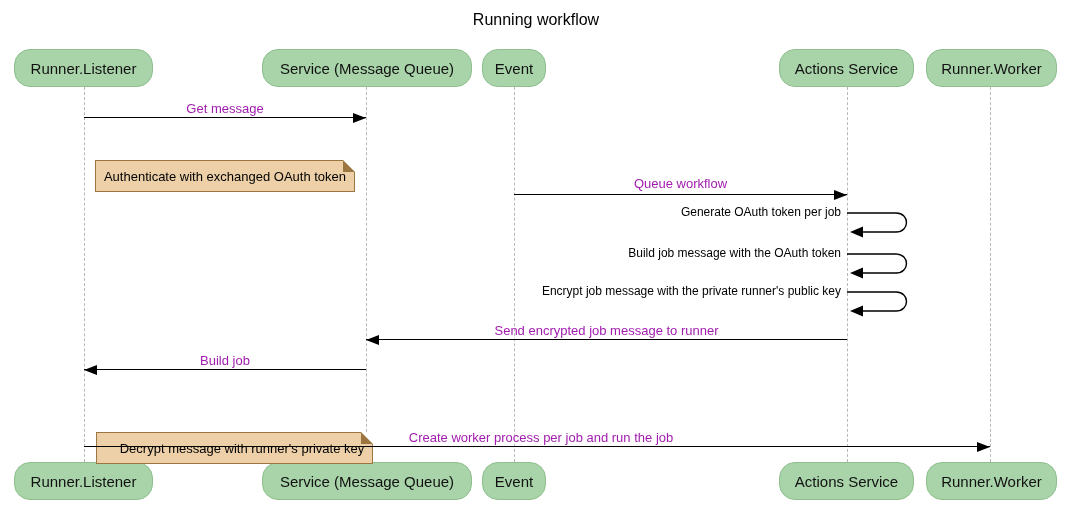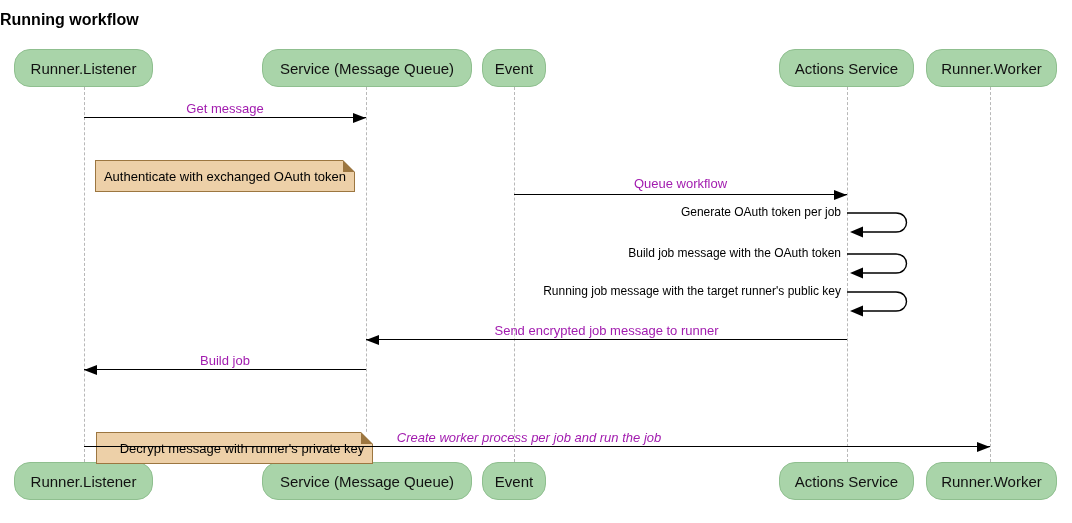--- a/index.html
+++ b/index.html
@@ -7,22 +7,22 @@
     --actor-border:#8fbf8f;
     --note-fill:#edd0a8;
     --note-border:#9c7640;
     --lifeline:#b8b8b8;
     --line:#000000;
     --bg:#ffffff;
   }
   html,body{margin:0;padding:0;background:var(--bg);}
   body{font-family:"Liberation Sans", sans-serif;}
   .diagram{position:relative;width:1072px;height:523px;background:var(--bg);overflow:hidden;}
-  .title{position:absolute;left:0;top:11px;width:1072px;
-         font-size:16px;font-weight:bold;color:#000;}
+  .title{position:absolute;left:0;top:11px;width:1072px;text-align:center;
+         font-size:16px;font-weight:normal;color:#000;}
   .lifeline{position:absolute;top:87px;height:375px;width:0;
             border-left:1px dashed var(--lifeline);}
   .actor{position:absolute;height:38px;border-radius:16px;
          background:var(--actor-fill);border:1px solid var(--actor-border);
          box-sizing:border-box;display:flex;align-items:center;justify-content:center;
          font-size:15px;color:#111;white-space:nowrap;}
   .msg-line{position:absolute;height:0;border-top:1.4px solid var(--line);}
   .msg-label{position:absolute;text-align:center;font-size:13px;color:#a21caf;white-space:nowrap;}
   .arrow-right{position:absolute;width:0;height:0;
                border-top:5px solid transparent;border-bottom:5px solid transparent;
@@ -86,36 +86,36 @@
     <path d="M1,3 H50 C64,3 64,22 50,22 H17" fill="none" stroke="#000" stroke-width="1.4"></path>
     <polygon points="17,16.5 17,27.5 4,22" fill="#000"></polygon>
   </svg>
 
   <div class="self-label" style="left:440px;top:246px;width:401px;">Build job message with the OAuth token</div>
   <svg class="self-loop" style="left:846px;top:251px;" width="74" height="30" viewBox="0 0 74 30">
     <path d="M1,3 H50 C64,3 64,22 50,22 H17" fill="none" stroke="#000" stroke-width="1.4"></path>
     <polygon points="17,16.5 17,27.5 4,22" fill="#000"></polygon>
   </svg>
 
-  <div class="self-label" style="left:440px;top:284px;width:401px;">Running job message with the target runner's public key</div>
+  <div class="self-label" style="left:440px;top:284px;width:401px;">Encrypt job message with the private runner's public key</div>
   <svg class="self-loop" style="left:846px;top:289px;" width="74" height="30" viewBox="0 0 74 30">
     <path d="M1,3 H50 C64,3 64,22 50,22 H17" fill="none" stroke="#000" stroke-width="1.4"></path>
     <polygon points="17,16.5 17,27.5 4,22" fill="#000"></polygon>
   </svg>
 
   <div class="msg-label" style="left:366px;top:323px;width:481px;">Send encrypted job message to runner</div>
   <div class="msg-line" style="left:366px;top:339px;width:481px;"></div>
   <div class="arrow-left" style="left:366px;top:335px;"></div>
 
   <div class="msg-label" style="left:84px;top:353px;width:282px;">Build job</div>
   <div class="msg-line" style="left:84px;top:369px;width:282px;"></div>
   <div class="arrow-left" style="left:84px;top:365px;"></div>
 
   <div class="note" style="left:96px;top:404px;width:260px;padding-left:15px;">
     <span class="fold"></span>
     <span>Decrypt message with runner's private key</span>
   </div>
 
-  <div class="msg-label" style="left:76px;top:430px;width:906px;font-style:italic;">Create worker process per job and run the job</div>
+  <div class="msg-label" style="left:88px;top:430px;width:906px;">Create worker process per job and run the job</div>
   <div class="msg-line" style="left:84px;top:446px;width:906px;"></div>
   <div class="arrow-right" style="left:977px;top:442px;"></div>
 
 </div>
 
 </body></html>

